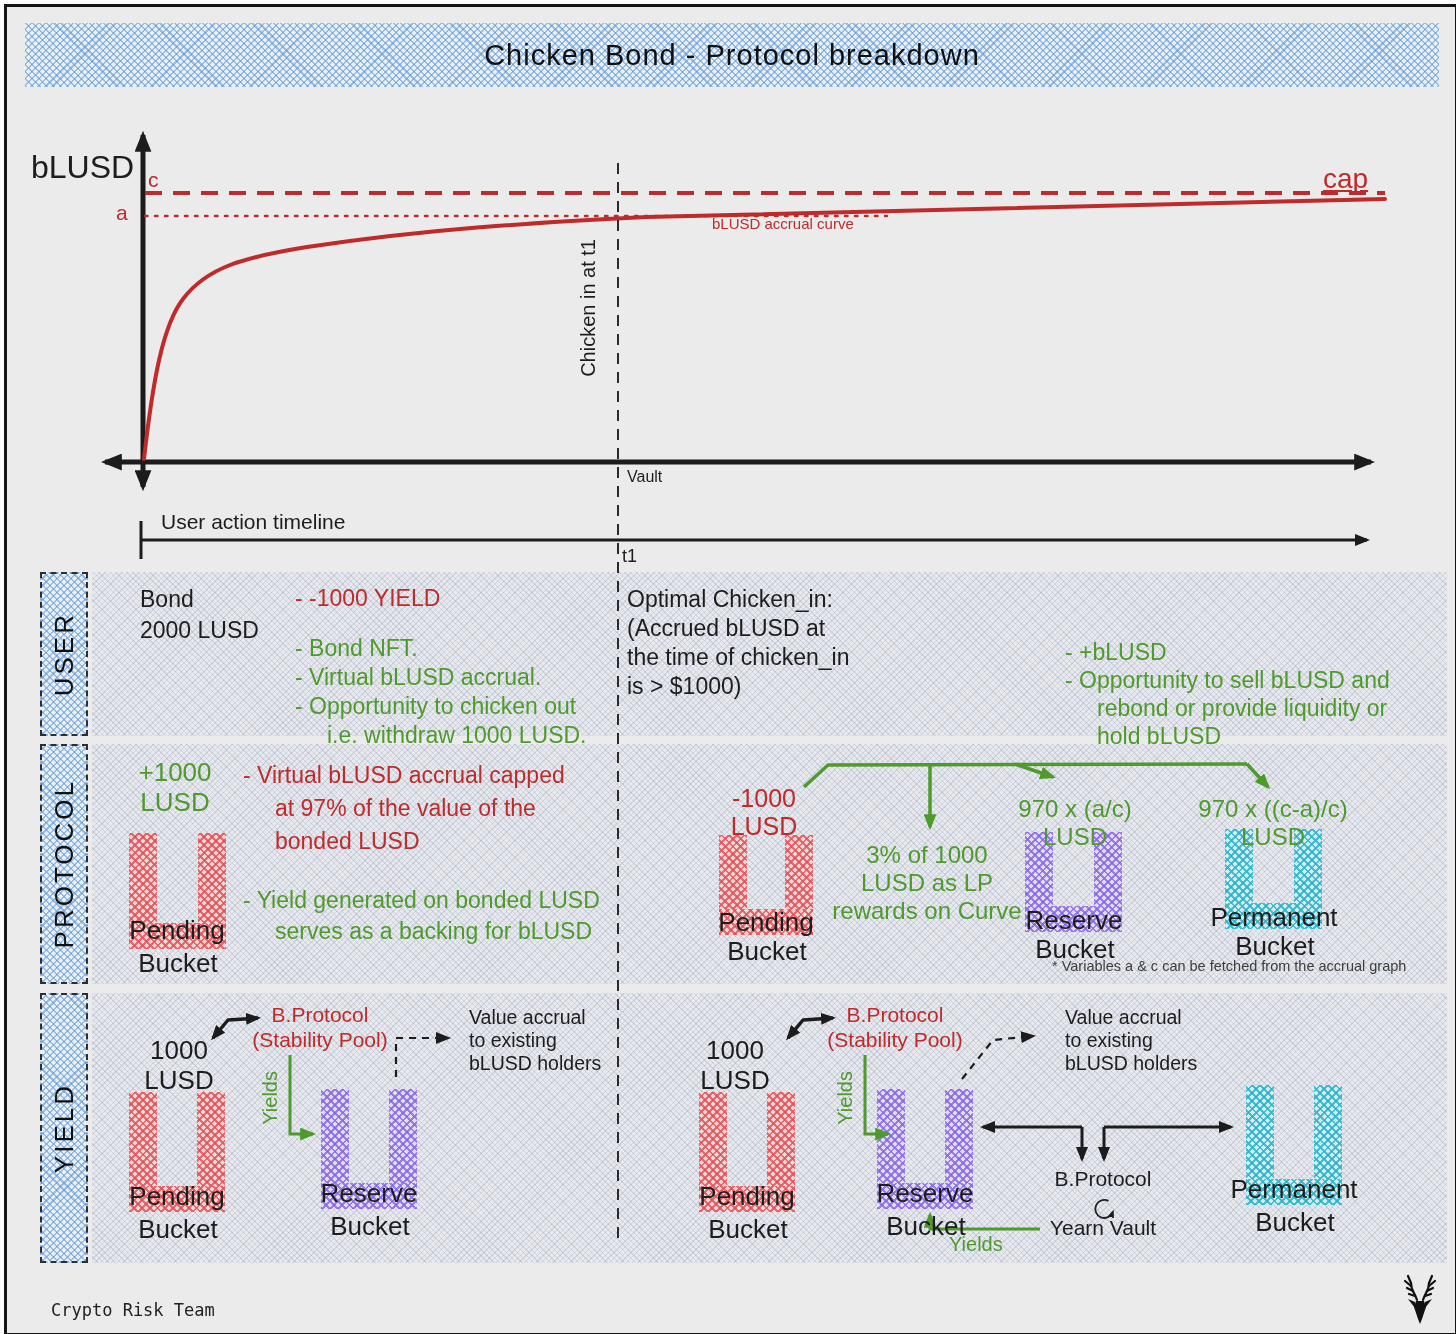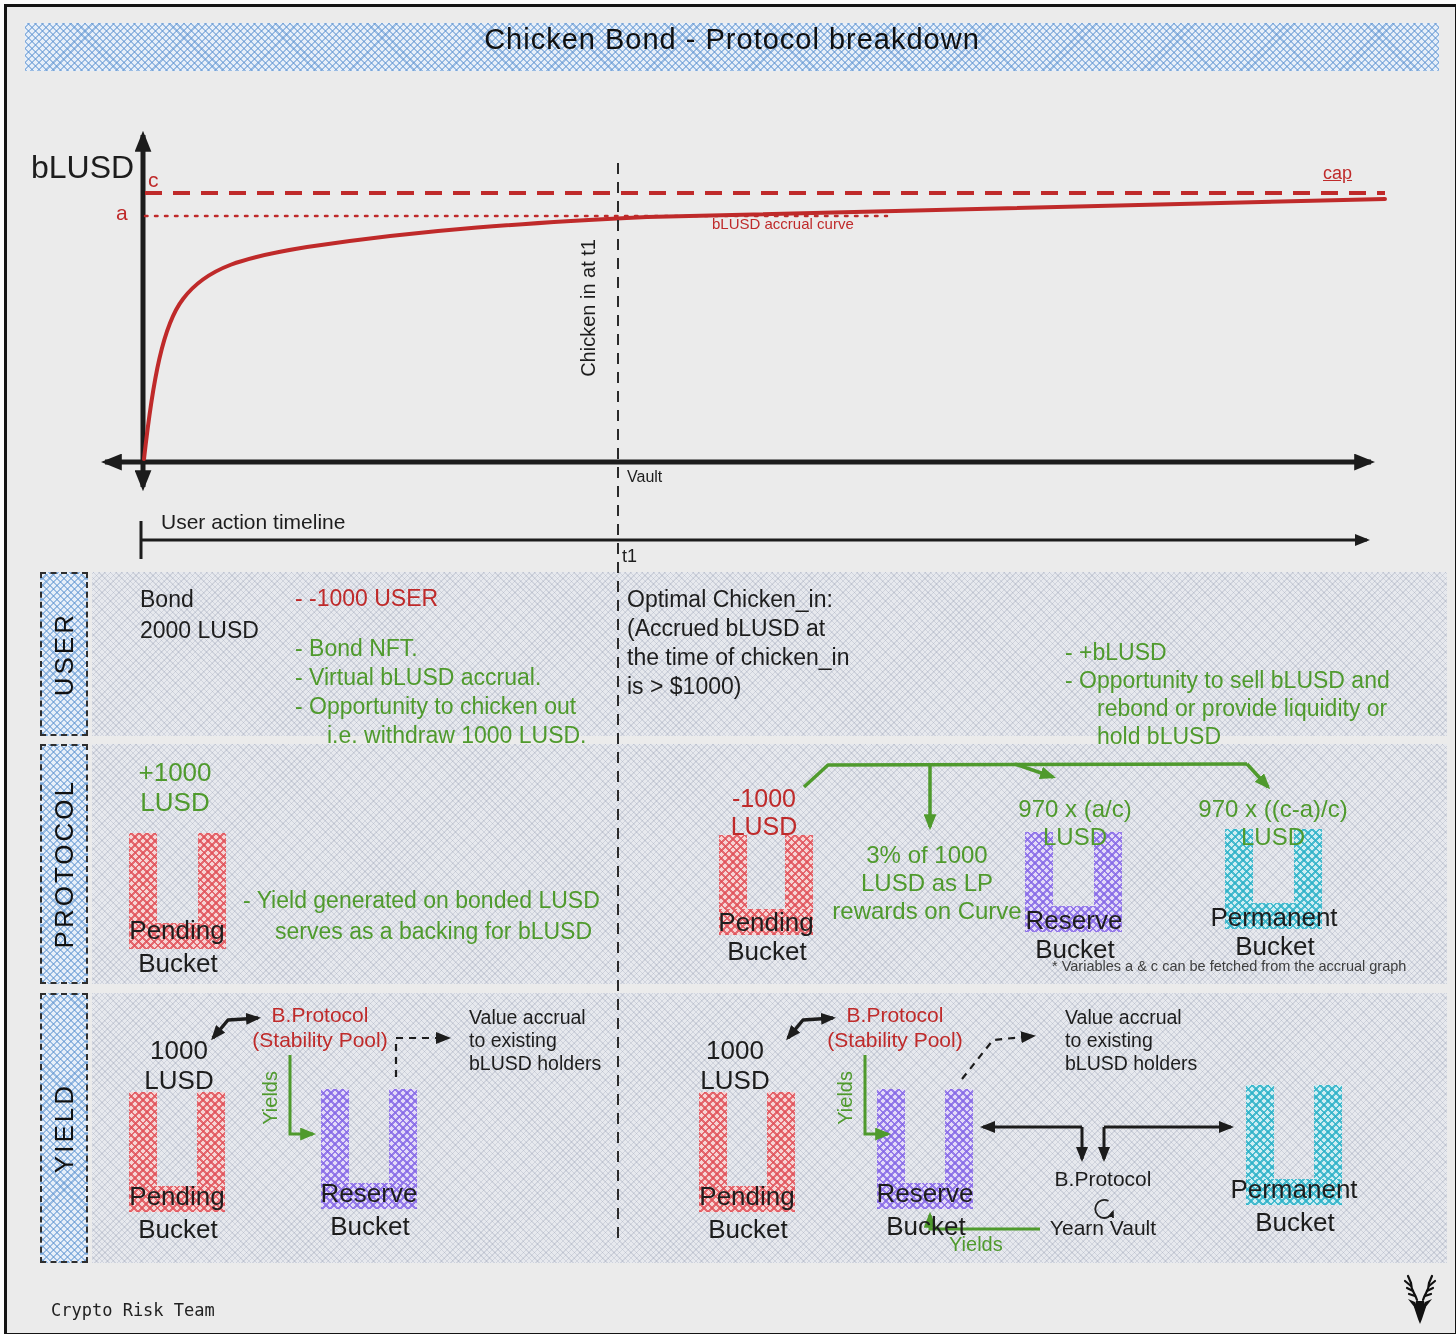--- a/index.html
+++ b/index.html
@@ -31,22 +31,22 @@
   .rowlabel{
     position:absolute;left:33px;width:48px;z-index:1;
     border:2px dashed #2e2e2e;box-sizing:border-box;
     display:flex;align-items:center;justify-content:center;
   }
   .rowlabel span{
     writing-mode:vertical-rl;transform:rotate(180deg);
     font-size:26px;letter-spacing:3px;color:#111;
   }
   .title-band{
-    position:absolute;left:18px;top:16px;width:1414px;height:48px;z-index:1;
-    display:flex;justify-content:center;
+    position:absolute;left:18px;top:16px;width:1414px;height:64px;z-index:1;
+    display:flex;align-items:center;justify-content:center;
   }
   .title-band span{font-size:29px;letter-spacing:1px;color:#101010;}
   .t{position:absolute;white-space:nowrap;z-index:3;color:var(--ink);}
   .red{color:var(--red);}
   .green{color:var(--green);}
   .dim{color:#3d3d3d;}
   .ctr{transform:translateX(-50%);text-align:center;}
   .vtext{writing-mode:vertical-rl;transform:rotate(180deg);}
   .ind{padding-left:32px;}
   .bucket{position:absolute;z-index:1;}
@@ -202,32 +202,32 @@
       <path d="M14,27 C12,20 8,18 8,10" fill="none" stroke="#111" stroke-width="2.2" stroke-linecap="round"></path>
       <path d="M8,10 L5,3 M8,13 L2,8 M10,18 L4,15 M12,23 L6,21" fill="none" stroke="#111" stroke-width="2.2" stroke-linecap="round"></path>
       <path d="M20,27 C22,20 26,18 26,10" fill="none" stroke="#111" stroke-width="2.2" stroke-linecap="round"></path>
       <path d="M26,10 L29,3 M26,13 L32,8 M24,18 L30,15 M22,23 L28,21" fill="none" stroke="#111" stroke-width="2.2" stroke-linecap="round"></path>
     </g>
   </svg>
 
   <div class="t" style="left:24px;top:142px;font-size:32px;">bLUSD</div>
   <div class="t red" style="left:141px;top:161px;font-size:21px;">c</div>
   <div class="t red" style="left:109px;top:194px;font-size:21px;">a</div>
-  <div class="t red" style="left:1316px;top:156px;font-size:18px;text-decoration:underline;">cap</div>
+  <div class="t red" style="left:1316px;top:156px;font-size:28px;text-decoration:underline;">cap</div>
   <div class="t red" style="left:705px;top:208px;font-size:15px;">bLUSD accrual curve</div>
   <div class="t vtext" style="left:570px;top:232px;font-size:20px;">Chicken in at t1</div>
   <div class="t" style="left:620px;top:461px;font-size:16px;">Vault</div>
   <div class="t" style="left:154px;top:503px;font-size:21px;">User action timeline</div>
   <div class="t" style="left:615px;top:539px;font-size:18px;">t1</div>
 
   <div class="t body23" style="left:133px;top:577px;line-height:31px;">
     <div>Bond</div>
     <div>2000 LUSD</div>
   </div>
-  <div class="t body23 red" style="left:288px;top:577px;">- -1000 USER</div>
+  <div class="t body23 red" style="left:288px;top:577px;">- -1000 YIELD</div>
   <div class="t body23 green" style="left:288px;top:627px;">
     <div>- Bond NFT.</div>
     <div>- Virtual bLUSD accrual.</div>
     <div>- Opportunity to chicken out</div>
     <div class="ind">i.e. withdraw 1000 LUSD.</div>
   </div>
   <div class="t body23" style="left:620px;top:578px;">
     <div>Optimal Chicken_in:</div>
     <div>(Accrued bLUSD at</div>
     <div>the time of chicken_in</div>
@@ -236,20 +236,25 @@
   <div class="t body23 green" style="left:1058px;top:611px;line-height:28px;margin-top:20px;">
     <div>- +bLUSD</div>
     <div>- Opportunity to sell bLUSD and</div>
     <div class="ind">rebond or provide liquidity or</div>
     <div class="ind">hold bLUSD</div>
   </div>
 
   <div class="t amount green ctr" style="left:168px;top:750px;">
     <div>+1000</div>
     <div>LUSD</div>
+  </div>
+  <div class="t body23 red" style="left:236px;top:752px;line-height:33px;">
+    <div>- Virtual bLUSD accrual capped</div>
+    <div class="ind">at 97% of the value of the</div>
+    <div class="ind">bonded LUSD</div>
   </div>
   <div class="t body23 green" style="left:236px;top:878px;line-height:31px;">
     <div>- Yield generated on bonded LUSD</div>
     <div class="ind">serves as a backing for bLUSD</div>
   </div>
   <div class="t amount red ctr" style="left:757px;top:777px;line-height:28px;font-size:25px;">
     <div>-1000</div>
     <div>LUSD</div>
   </div>
   <div class="t green ctr" style="left:920px;top:834px;font-size:24px;line-height:28px;text-align:center;">

